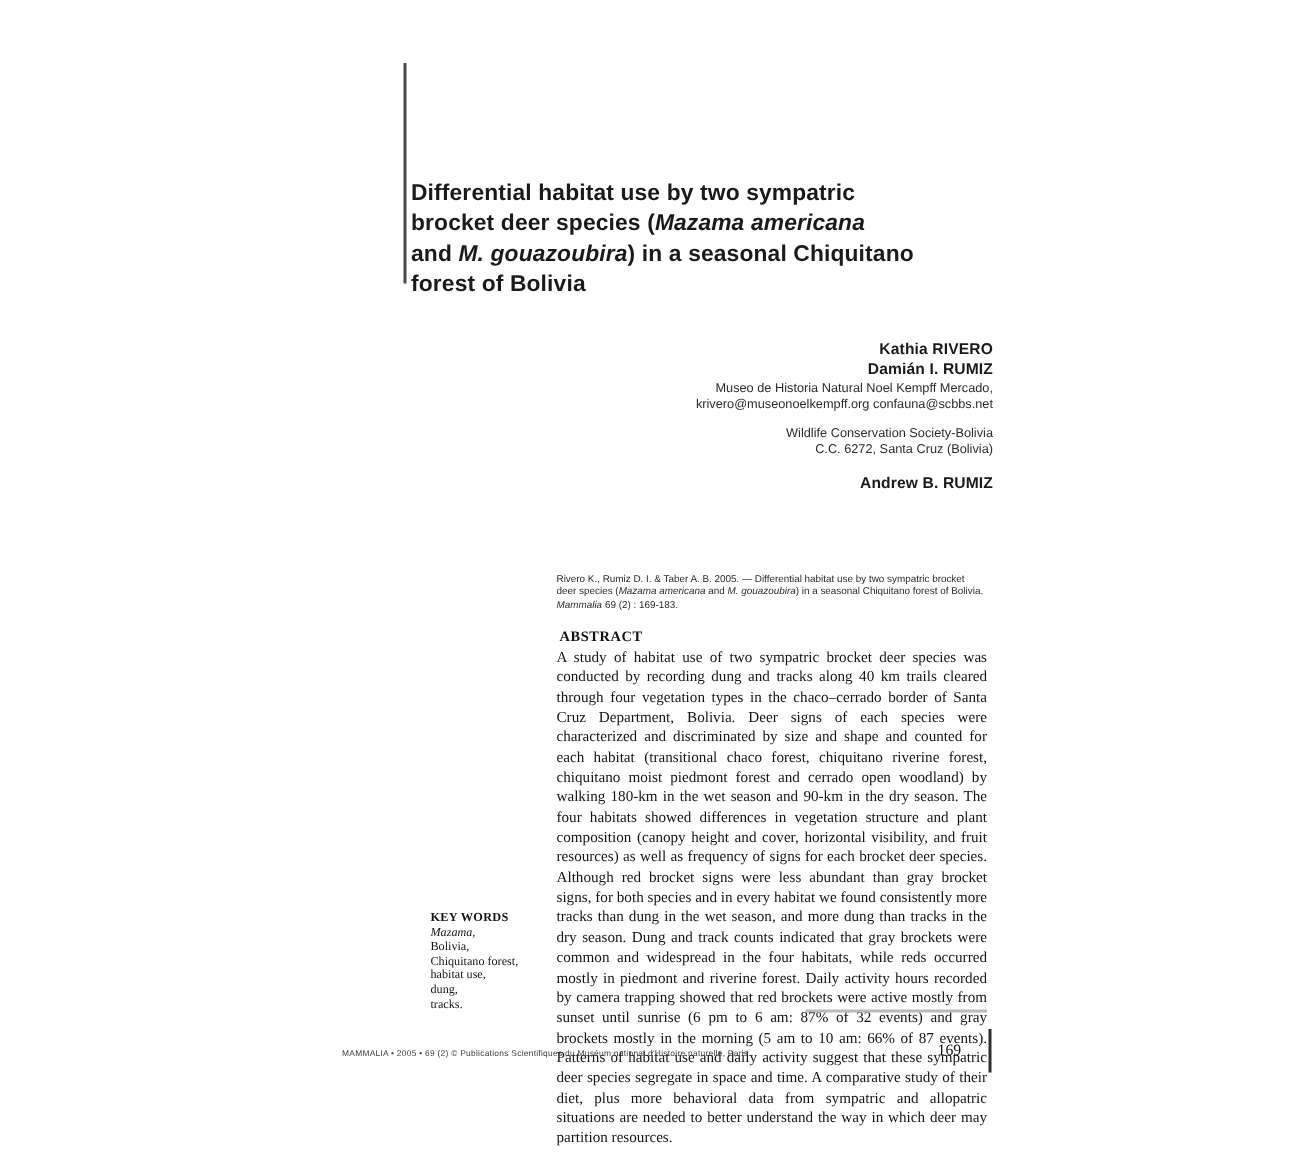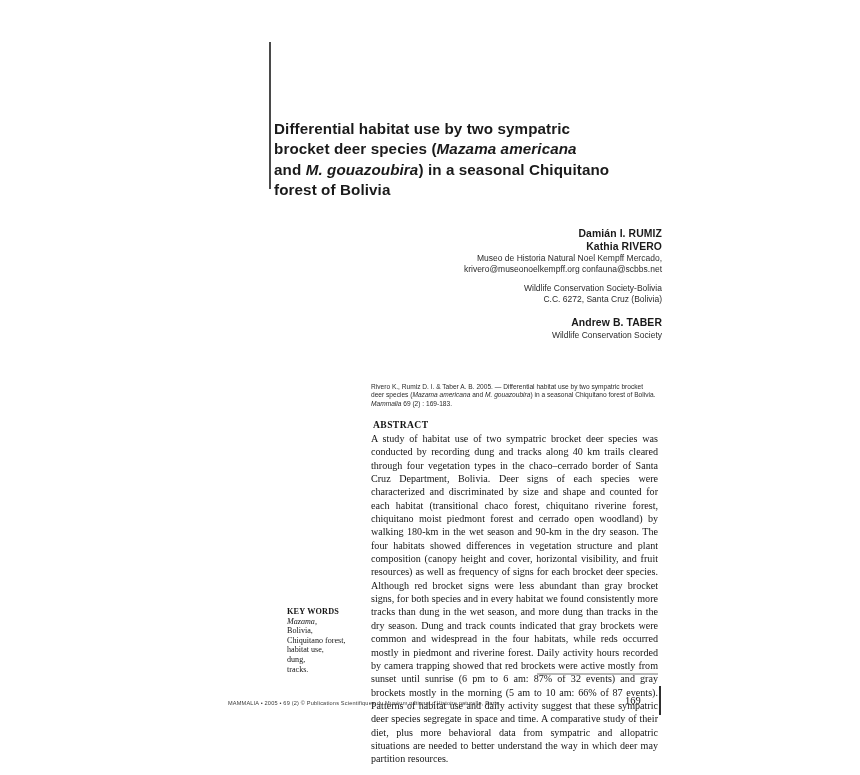--- a/index.html
+++ b/index.html
@@ -175,30 +175,29 @@
   <div class="title-rule"></div>
 
   <div class="title">
     <span>Differential habitat use by two sympatric</span><br>
     <span>brocket deer species (</span><i>Mazama americana</i><br>
     <span>and </span><i>M. gouazoubira</i><span>) in a seasonal Chiquitano</span><br>
     <span>forest of Bolivia</span>
   </div>
 
   <div class="authors">
+    <div class="author-name">Kathia RIVERO</div>
     <div class="author-name">Damián I. RUMIZ</div>
-    <div class="author-name">Kathia RIVERO</div>
     <div class="affil">Museo de Historia Natural Noel Kempff Mercado,</div>
     <div class="affil">krivero@museonoelkempff.org  confauna@scbbs.net</div>
     <div class="affil-gap"></div>
     <div class="affil">Wildlife Conservation Society-Bolivia</div>
     <div class="affil">C.C. 6272, Santa Cruz (Bolivia)</div>
     <div class="affil-gap-lg"></div>
-    <div class="author-name">Andrew B. TABER</div>
-    <div class="affil">Wildlife Conservation Society</div>
+    <div class="author-name">Andrew B. RUMIZ</div>
   </div>
 
   <div class="citation"><span>Rivero K., Rumiz D. I. &amp; Taber A. B. 2005. — Differential habitat use by two sympatric brocket deer species (</span><i>Mazama americana</i><span> and </span><i>M. gouazoubira</i><span>) in a seasonal Chiquitano forest of Bolivia. </span><i>Mammalia</i><span> 69 (2) : 169-183.</span></div>
 
   <div class="abstract-head">ABSTRACT</div>
   <div class="abstract-body">A study of habitat use of two sympatric brocket deer species was conducted by recording dung and tracks along 40 km trails cleared through four vegetation types in the chaco–cerrado border of Santa Cruz Department, Bolivia. Deer signs of each species were characterized and discriminated by size and shape and counted for each habitat (transitional chaco forest, chiquitano riverine forest, chiquitano moist piedmont forest and cerrado open woodland) by walking 180-km in the wet season and 90-km in the dry season. The four habitats showed differences in vegetation structure and plant composition (canopy height and cover, horizontal visibility, and fruit resources) as well as frequency of signs for each brocket deer species. Although red brocket signs were less abundant than gray brocket signs, for both species and in every habitat we found consistently more tracks than dung in the wet season, and more dung than tracks in the dry season. Dung and track counts indicated that gray brockets were common and widespread in the four habitats, while reds occurred mostly in piedmont and riverine forest. Daily activity hours recorded by camera trapping showed that red brockets were active mostly from sunset until sunrise (6 pm to 6 am: 87% of 32 events) and gray brockets mostly in the morning (5 am to 10 am: 66% of 87 events). Patterns of habitat use and daily activity suggest that these sympatric deer species segregate in space and time. A comparative study of their diet, plus more behavioral data from sympatric and allopatric situations are needed to better understand the way in which deer may partition resources.</div>
 
   <div class="keywords">
     <div class="kw-head">KEY WORDS</div>
     <div class="kw-it">Mazama,</div>

